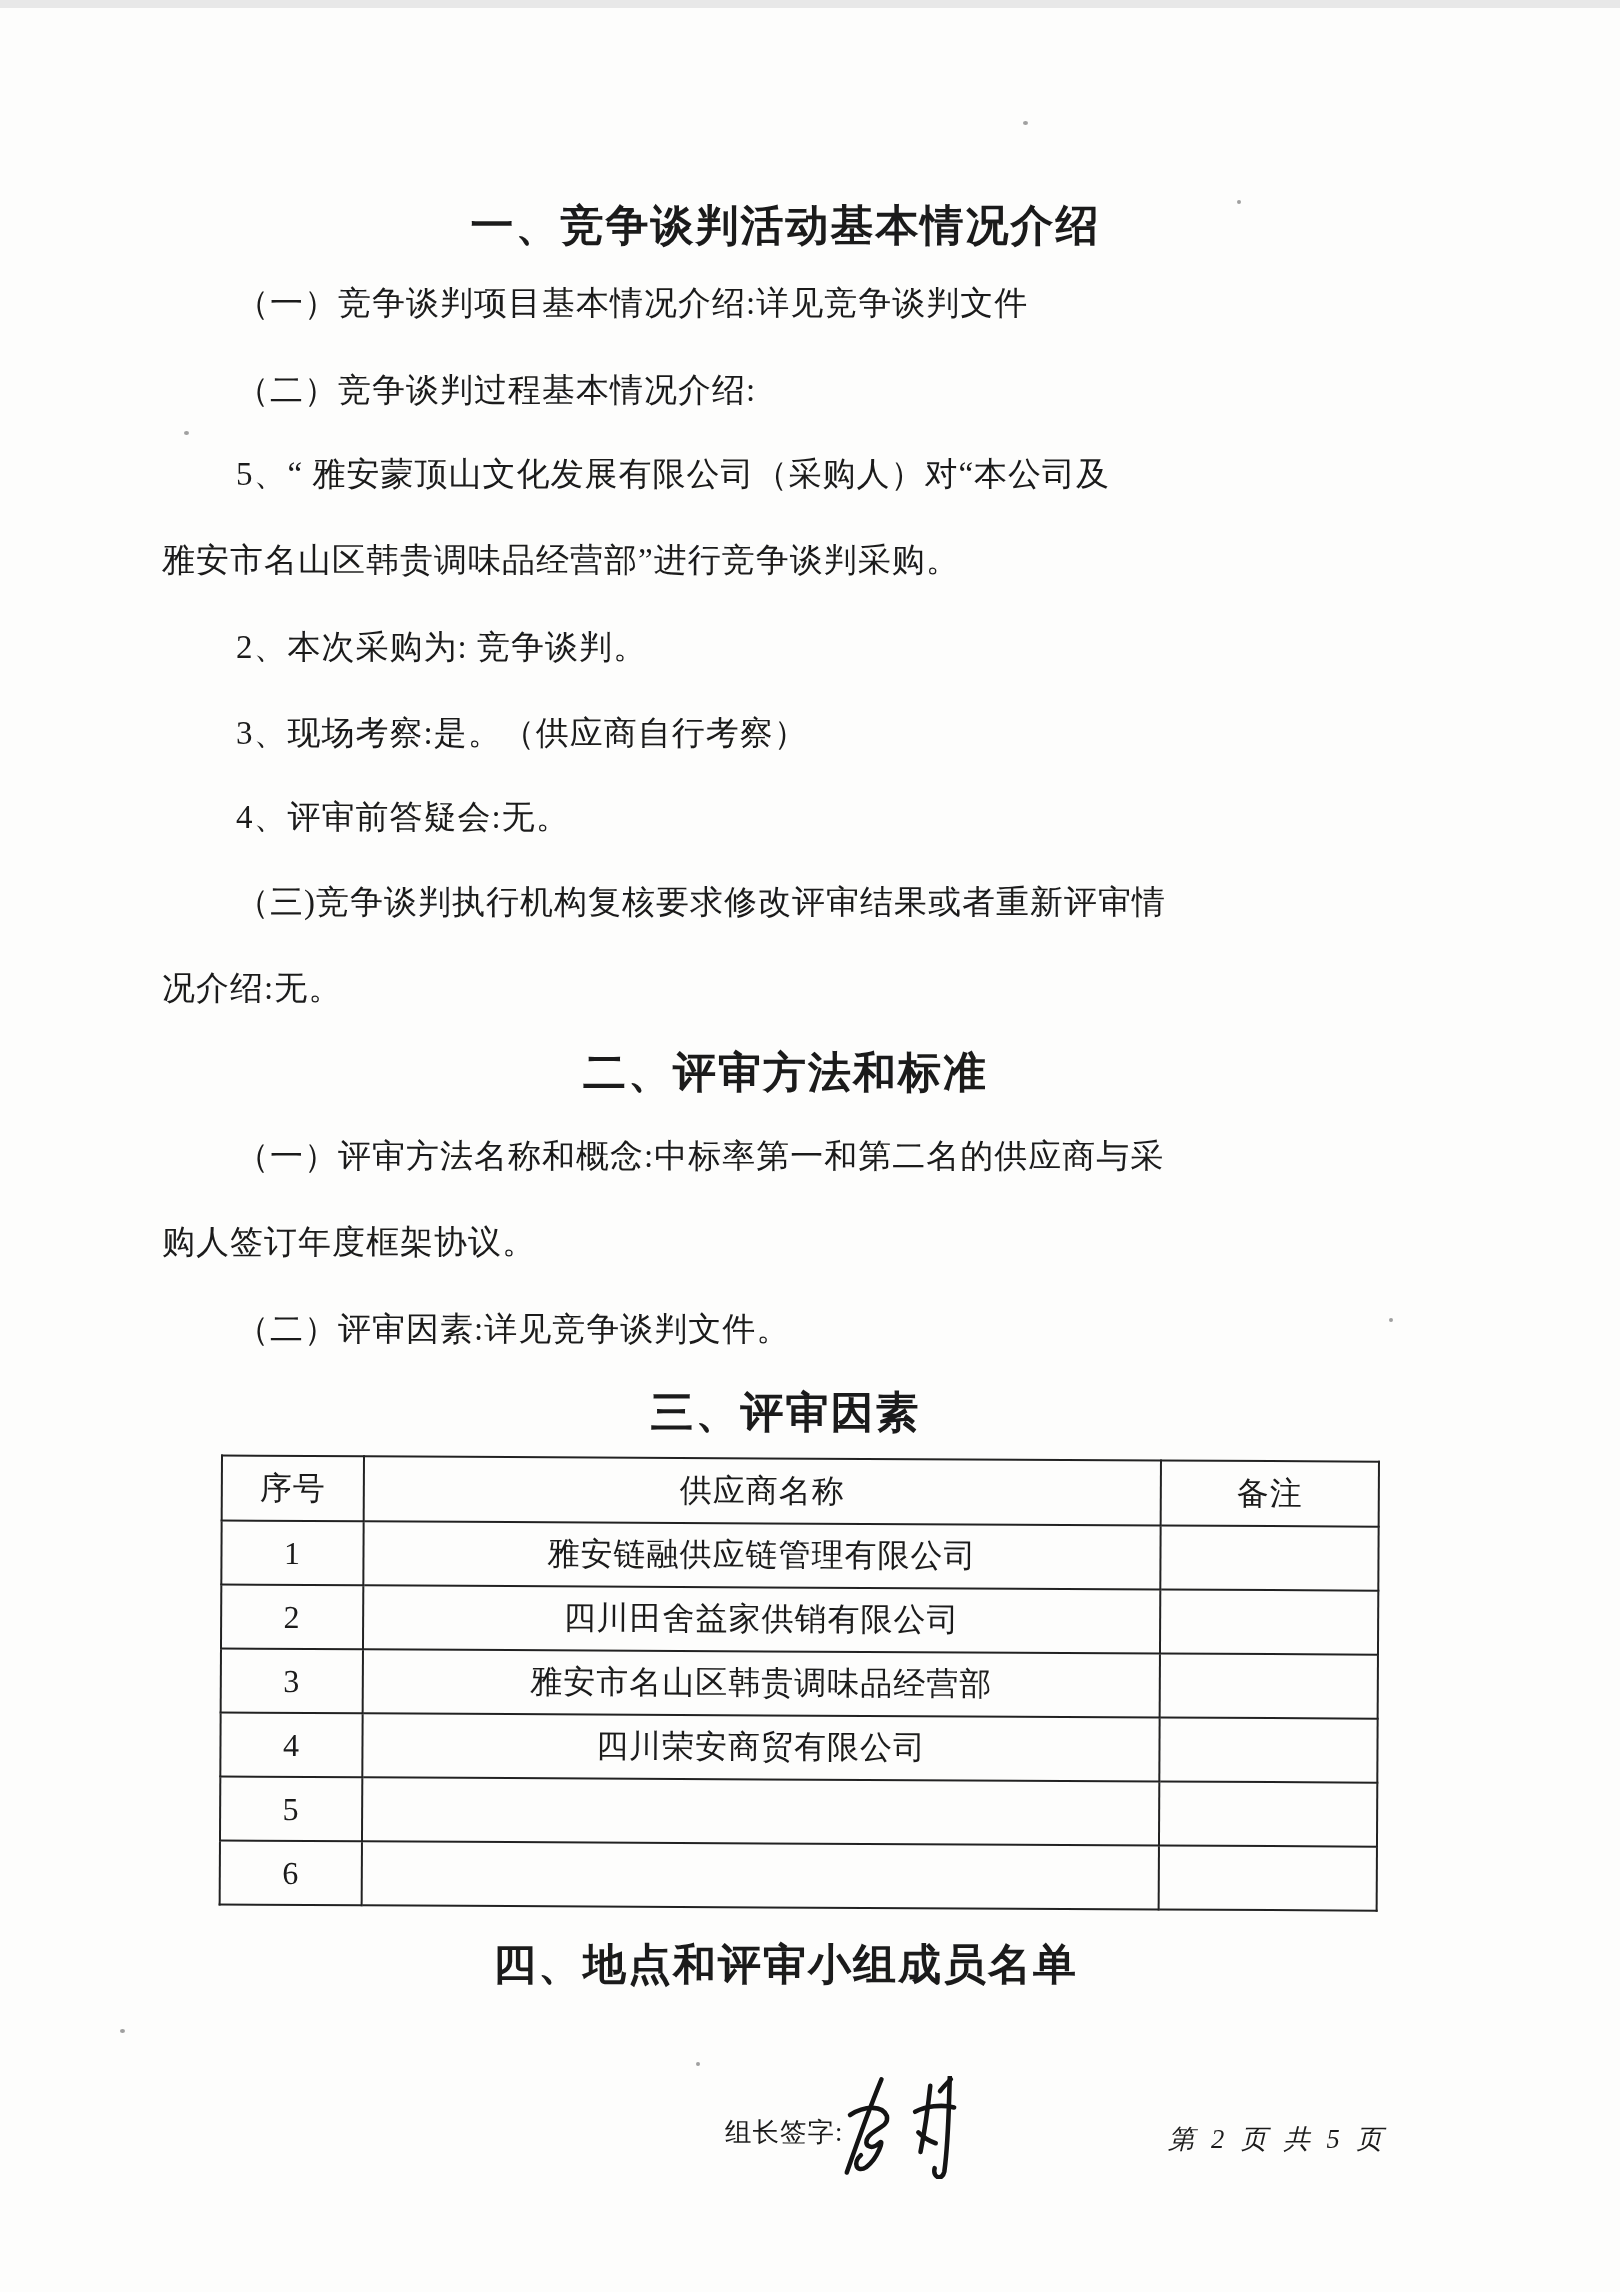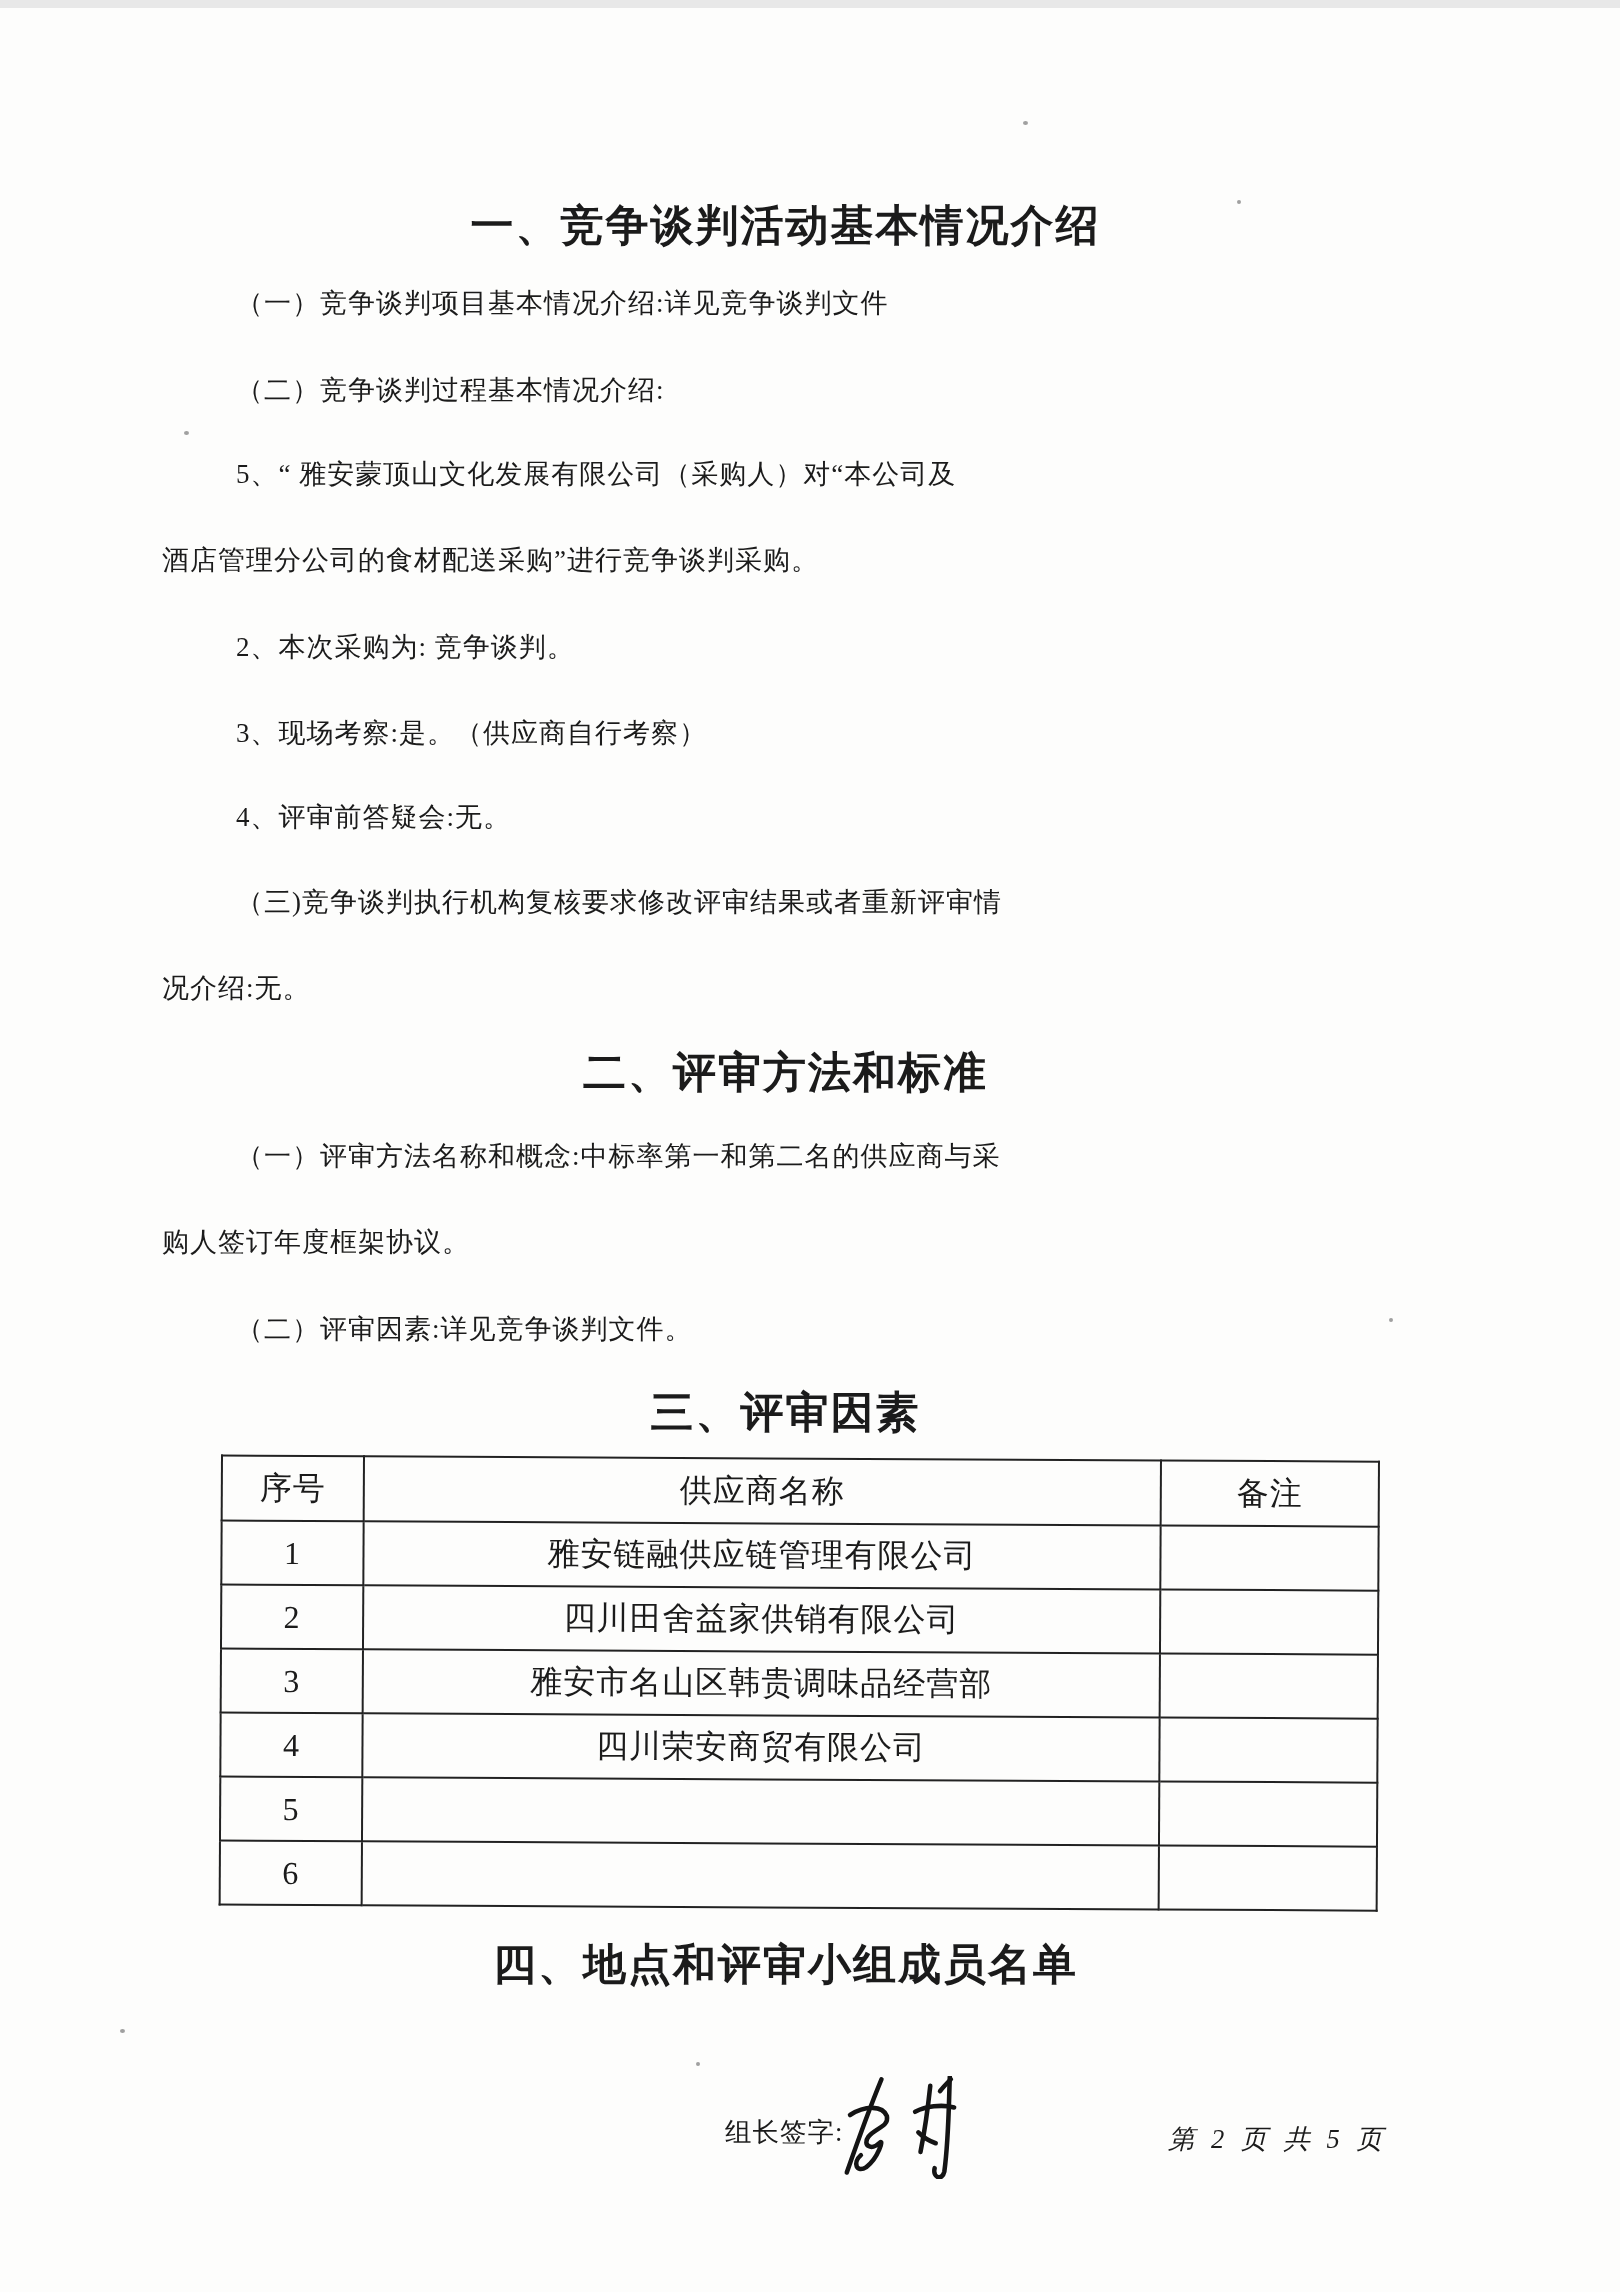--- a/index.html
+++ b/index.html
@@ -16,21 +16,21 @@
     position:absolute; left:78px; right:127px;
     text-align:center;
     font-family:"DejaVu Sans","Liberation Sans",sans-serif;
     font-weight:700;
     font-size:43px; line-height:49px;
     letter-spacing:2px;
     white-space:pre;
   }
   .line {
     position:absolute; left:162px;
-    font-size:27px; line-height:47px;
+    font-size:33px; line-height:47px;
     letter-spacing:1px;
     white-space:pre;
     text-align:center;
   }
   .line.indent { left:236px; }
   .supplier-table {
     position:absolute; left:221px; top:1449px; width:1157px;
     transform:rotate(0.3deg); transform-origin:40% top;
   }
   .supplier-table table {
@@ -66,21 +66,21 @@
 </style>
 </head>
 <body>
 
 <div class="page">
 
   <div class="heading" style="top:193px">一、竞争谈判活动基本情况介绍</div>
   <div class="line indent" style="top:272px">（一）竞争谈判项目基本情况介绍:详见竞争谈判文件</div>
   <div class="line indent" style="top:359px">（二）竞争谈判过程基本情况介绍:</div>
   <div class="line indent" style="top:443px">5、“ 雅安蒙顶山文化发展有限公司（采购人）对“本公司及</div>
-  <div class="line" style="top:529px">酒店管理分公司的食材配送采购”进行竞争谈判采购。</div>
+  <div class="line" style="top:529px">雅安市名山区韩贵调味品经营部”进行竞争谈判采购。</div>
   <div class="line indent" style="top:616px">2、本次采购为: 竞争谈判。</div>
   <div class="line indent" style="top:702px">3、现场考察:是。（供应商自行考察）</div>
   <div class="line indent" style="top:786px">4、评审前答疑会:无。</div>
   <div class="line indent" style="top:871px">（三)竞争谈判执行机构复核要求修改评审结果或者重新评审情</div>
   <div class="line" style="top:957px">况介绍:无。</div>
 
   <div class="heading" style="top:1040px">二、评审方法和标准</div>
   <div class="line indent" style="top:1125px">（一）评审方法名称和概念:中标率第一和第二名的供应商与采</div>
   <div class="line" style="top:1211px">购人签订年度框架协议。</div>
   <div class="line indent" style="top:1298px">（二）评审因素:详见竞争谈判文件。</div>

